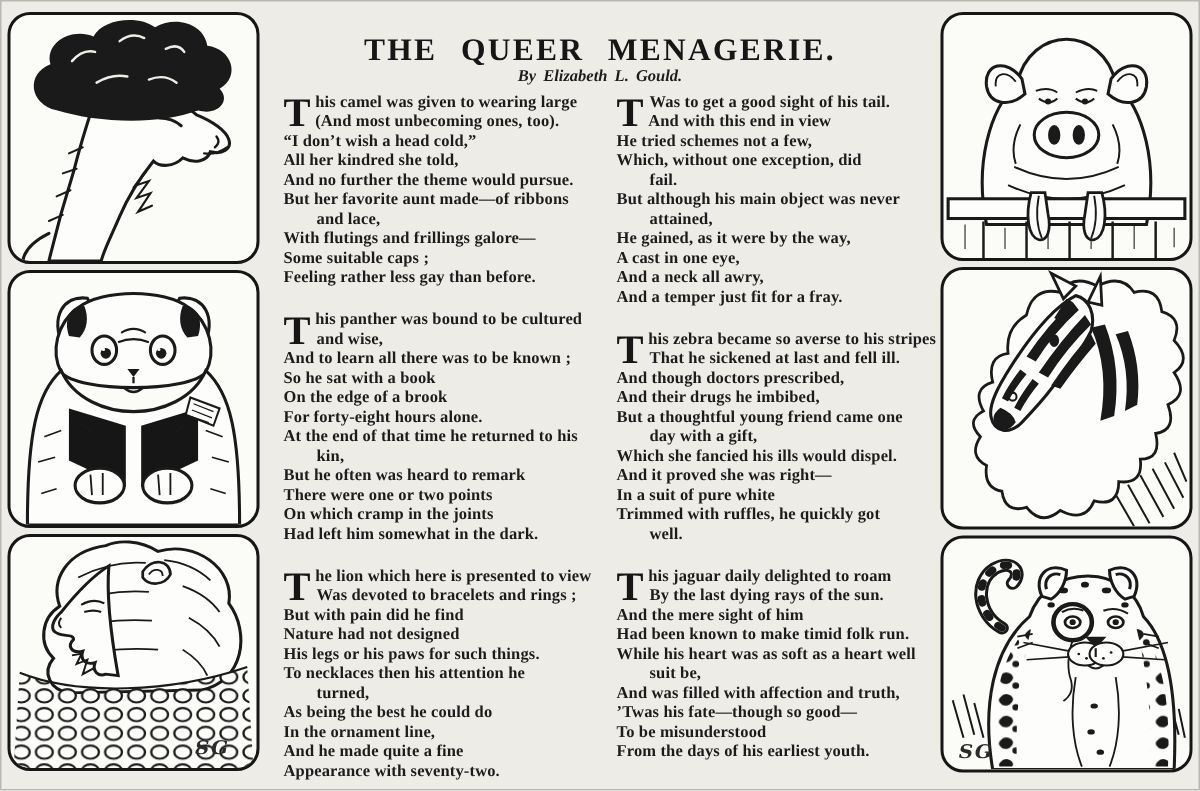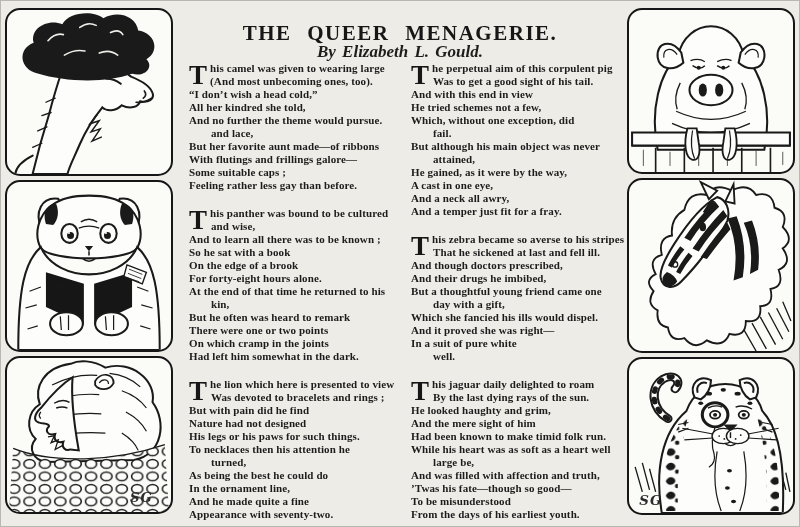--- a/index.html
+++ b/index.html
@@ -28,21 +28,21 @@
   .h1{height:168px}.h2{height:172px}.h3{height:158px}
   .h4{height:166px}.h5{height:175px}.h6{height:158px}
   
   .center{flex:1;display:flex;flex-direction:column;min-width:0;}
   header{text-align:center;padding-top:22px;}
   .title{
     margin:0;font-size:21px;line-height:22px;font-weight:700;color:#161616;
     letter-spacing:1.5px;word-spacing:9px;
   }
   .byline{
-    font-style:italic;font-weight:700;font-size:17px;line-height:13px;
+    font-style:italic;font-weight:700;font-size:11px;line-height:13px;
     color:#1d1d1d;margin-top:1px;word-spacing:2px;
   }
   .text-cols{display:flex;flex:1;padding-top:4px;}
   .col{width:50%;box-sizing:border-box;padding:0 2px 0 11px;}
   .poem{
     font-weight:700;font-size:11px;line-height:13px;color:#1c1c1c;
     letter-spacing:0.1px;
   }
   .poem + .poem{margin-top:15px;}
   .poem::after{content:"";display:block;clear:both;}
@@ -137,22 +137,22 @@
     <div class="text-cols">
       <section class="col">
   <article class="poem">
     <span class="dropcap">T</span>
     <div class="lines">
               <div class="line">his camel was given to wearing large</div>
               <div class="line">(And most unbecoming ones, too).</div>
               <div class="line">“I don’t wish a head cold,”</div>
               <div class="line">All her kindred she told,</div>
               <div class="line">And no further the theme would pursue.</div>
+              <div class="line">But her favorite aunt made—of ribbons</div>
               <div class="line indent">and lace,</div>
-              <div class="line">But her favorite aunt made—of ribbons</div>
               <div class="line">With flutings and frillings galore—</div>
               <div class="line">Some suitable caps ;</div>
               <div class="line">Feeling rather less gay than before.</div>
             </div>
   </article>
 
   <article class="poem">
     <span class="dropcap">T</span>
     <div class="lines">
               <div class="line">his panther was bound to be cultured</div>
@@ -184,21 +184,20 @@
               <div class="line">In the ornament line,</div>
               <div class="line">And he made quite a fine</div>
               <div class="line">Appearance with seventy-two.</div>
             </div>
   </article>
 </section>
       <section class="col">
   <article class="poem">
     <span class="dropcap">T</span>
     <div class="lines">
-              <div class="line">he perpetual aim of this corpulent pig</div>
               <div class="line indent">Was to get a good sight of his tail.</div>
               <div class="line">And with this end in view</div>
               <div class="line">He tried schemes not a few,</div>
               <div class="line">Which, without one exception, did</div>
               <div class="line indent">fail.</div>
               <div class="line">But although his main object was never</div>
               <div class="line indent">attained,</div>
               <div class="line">He gained, as it were by the way,</div>
               <div class="line">A cast in one eye,</div>
               <div class="line">And a neck all awry,</div>
@@ -211,34 +210,34 @@
     <div class="lines">
               <div class="line">his zebra became so averse to his stripes</div>
               <div class="line indent">That he sickened at last and fell ill.</div>
               <div class="line">And though doctors prescribed,</div>
               <div class="line">And their drugs he imbibed,</div>
               <div class="line">But a thoughtful young friend came one</div>
               <div class="line indent">day with a gift,</div>
               <div class="line">Which she fancied his ills would dispel.</div>
               <div class="line">And it proved she was right—</div>
               <div class="line">In a suit of pure white</div>
+              <div class="line">Trimmed with ruffles, he quickly got</div>
               <div class="line indent">well.</div>
             </div>
   </article>
 
   <article class="poem">
     <span class="dropcap">T</span>
     <div class="lines">
               <div class="line">his jaguar daily delighted to roam</div>
               <div class="line indent">By the last dying rays of the sun.</div>
-              <div class="line">He looked haughty and grim,</div>
               <div class="line">And the mere sight of him</div>
               <div class="line">Had been known to make timid folk run.</div>
               <div class="line">While his heart was as soft as a heart well</div>
-              <div class="line indent">large be,</div>
+              <div class="line indent">suit be,</div>
               <div class="line">And was filled with affection and truth,</div>
               <div class="line">’Twas his fate—though so good—</div>
               <div class="line">To be misunderstood</div>
               <div class="line">From the days of his earliest youth.</div>
             </div>
   </article>
 </section>
     </div>
   </main>
 

